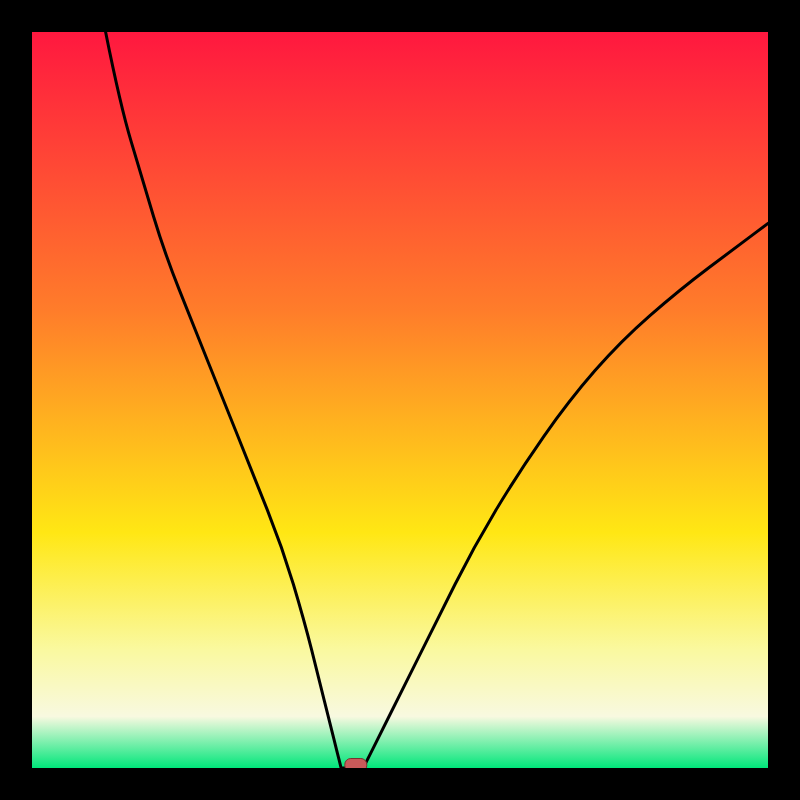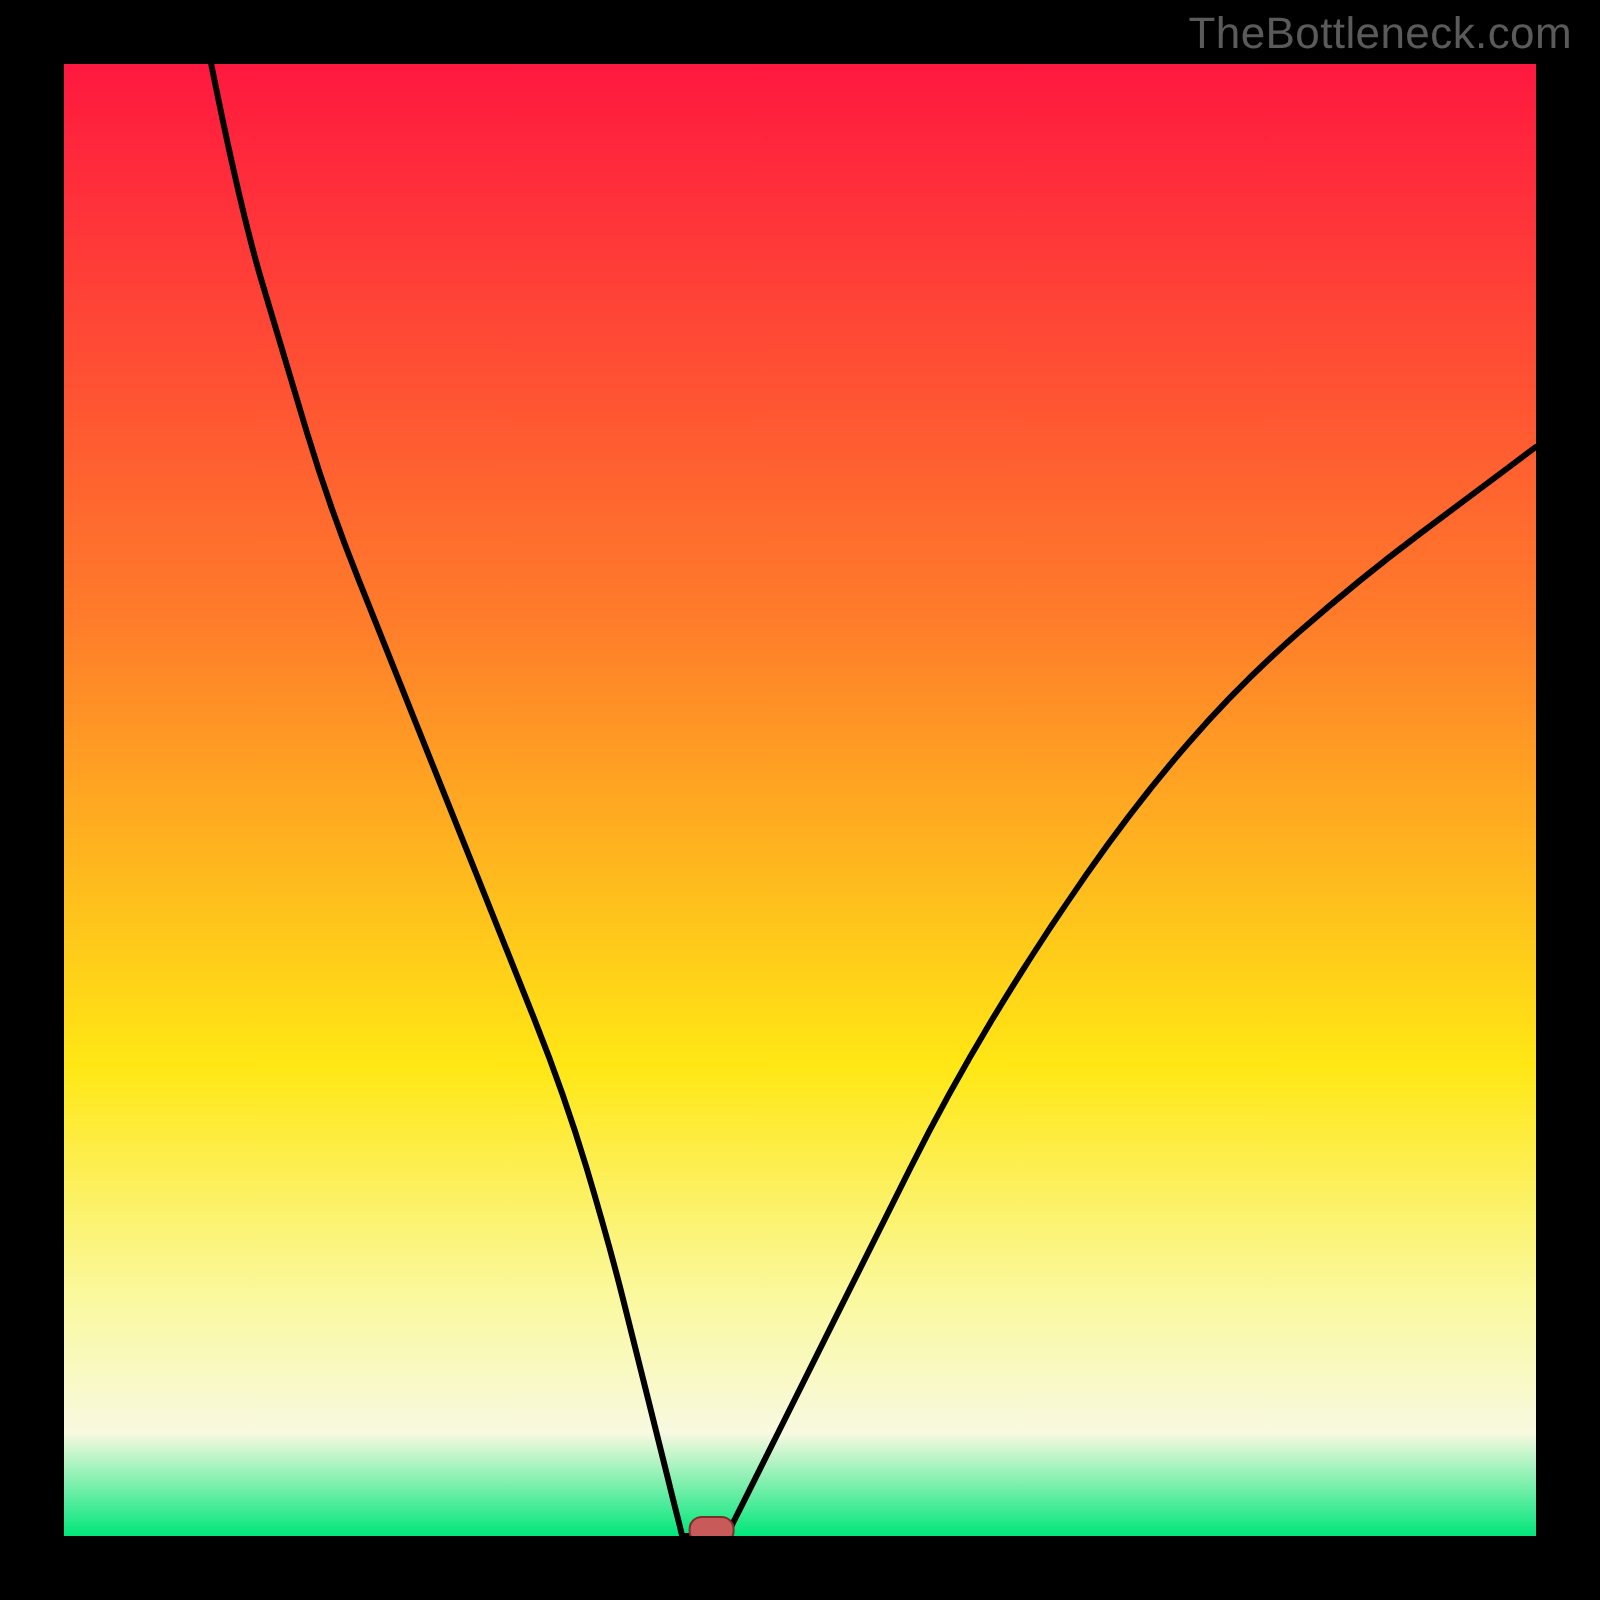--- a/index.html
+++ b/index.html
@@ -35,21 +35,20 @@
     height: 736px;
   }
   svg {
     display: block;
   }
 </style>
 </head>
 <body>
 
 <div class="frame">
-  <div class="watermark">TheBottleneck.com</div>
 
   <div class="plot">
     <svg id="chart-svg" width="736" height="736" viewBox="0 0 736 736">
       <defs>
         <linearGradient id="bg-grad" x1="0" y1="0" x2="0" y2="1">
           <stop id="g0" offset="0%" stop-color="#ff183f"></stop>
           <stop id="g1" offset="38%" stop-color="#ff7d2a"></stop>
           <stop id="g2" offset="68%" stop-color="#ffe714"></stop>
           <stop id="g3" offset="84%" stop-color="#faf9a0"></stop>
           <stop id="g4" offset="93%" stop-color="#f8f9e0"></stop>

